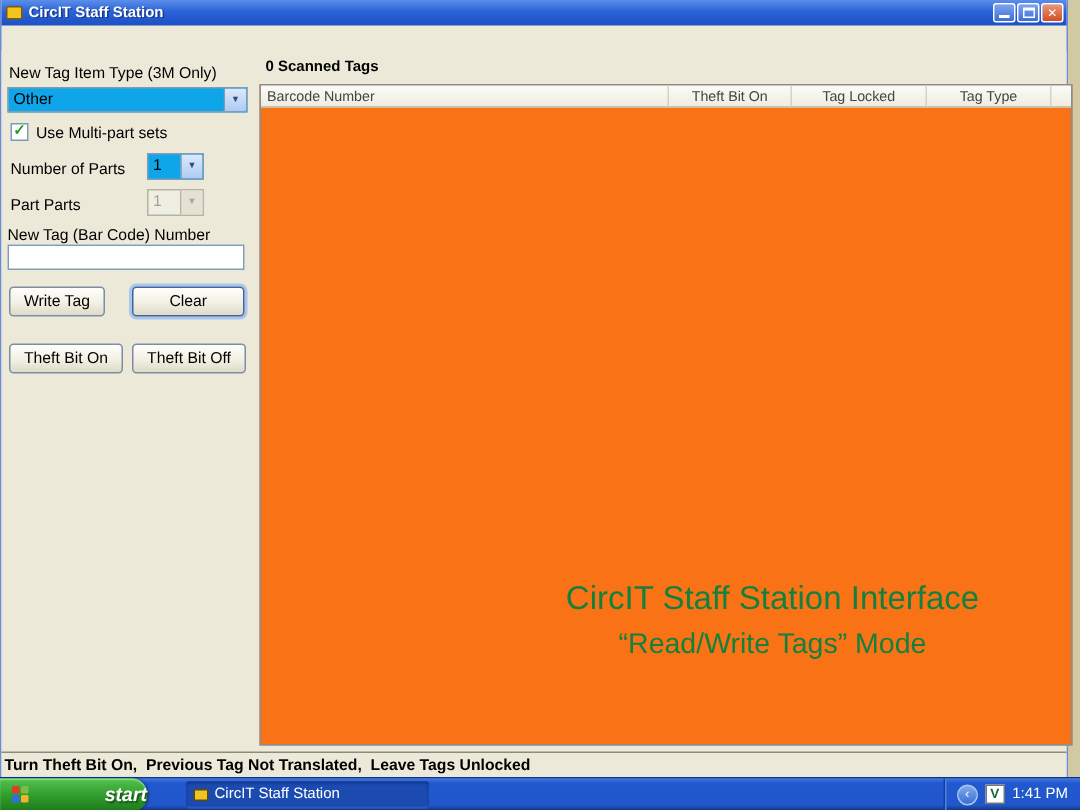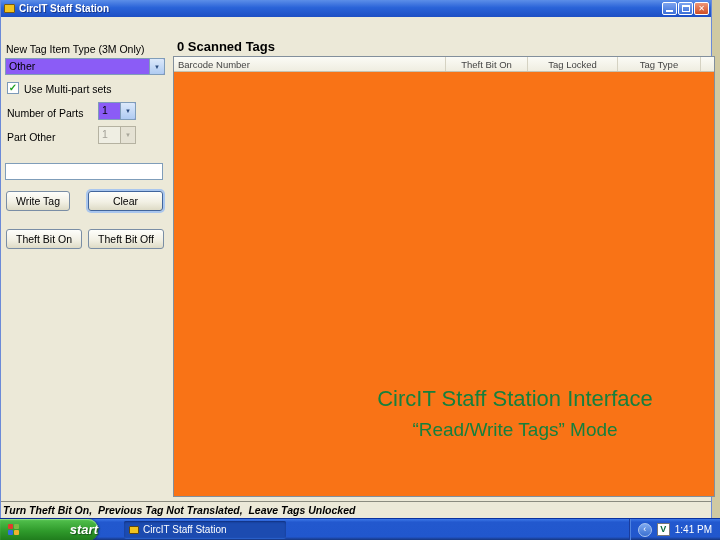--- a/index.html
+++ b/index.html
@@ -35,21 +35,21 @@
     height:17px; display:flex; align-items:center;
     background:#C6D7F1; border-bottom:1px solid #AABEE0;
   }
   .menu-item { font-size:10px; color:#111; padding:0 8px; white-space:nowrap; }
 
   .client { position:absolute; top:34px; left:0; right:0; bottom:17px; background:#ECE9D8;padding-left:28px; }
 
   
   .lbl { position:absolute; font-size:10.5px; color:#000; white-space:nowrap; }
   .combo {
-    position:absolute; background:#8b5cf6; border:1px solid #7F9DB9;
+    position:absolute; background:#0ea5e9; border:1px solid #7F9DB9;
     display:flex; align-items:stretch;
   }
   .combo .value { flex:1; font-size:10.5px; padding:1px 0 0 3px; overflow:hidden; white-space:nowrap; }
   .combo .cbtn {
     width:15px; border-left:1px solid #7F9DB9; border-radius:0 1px 1px 0;
     background:linear-gradient(180deg,#DCE9FA 0%,#AFCBF2 100%);
     display:flex; align-items:center; justify-content:center;
     font-size:6px; color:#2B4C7E;
   }
   .combo.disabled { background:#EFEEE3; border-color:#B5B2A1; }
@@ -69,21 +69,21 @@
   .xp-btn {
     position:absolute; height:20px;
     background:linear-gradient(180deg,#FEFEFB 0%,#F2F0E4 55%,#DEDBC6 100%);
     border:1px solid #7A8EA5; border-radius:3px;
     font-size:10.5px; color:#000;
     display:flex; align-items:center; justify-content:center; white-space:nowrap;
   }
   .xp-btn.focused { box-shadow:0 0 0 2px #A9C6EE; border-color:#41659C; }
 
   
-  .scanned-heading { position:absolute; left:176px; top:5px; font-size:13px; font-weight:bold; color:#000; }
+  .scanned-heading { position:absolute; left:176px; top:5px; font-size:10px; font-weight:bold; color:#000; }
   .tag-table {
     position:absolute; left:172px; top:22px; width:542px; height:441px;
     background:#f97316; border:1px solid #828F9C;
   }
   .thead { display:flex; height:15px; background:linear-gradient(180deg,#FBFBF6,#EFEDE1); border-bottom:1px solid #C5C2B2; }
   .hcell {
     border-right:1px solid #D5D2C2; font-size:9.5px; color:#444;
     display:flex; align-items:center; justify-content:center; overflow:hidden; white-space:nowrap;
   }
   .hcell.c0 { width:272px; justify-content:flex-start; padding-left:4px; }
@@ -95,21 +95,21 @@
   
   .slide-caption { position:absolute; left:339px; top:352px; width:350px; text-align:center; color:#15803d; }
   .slide-title { font-size:22px; }
   .slide-subtitle { font-size:19px; margin-top:7px; }
 
   
   .statusbar {
     position:absolute; left:0; right:0; bottom:0; height:17px;
     border-top:1px solid #8A8B7F; background:#ECE9D8;
     font-size:10.5px; font-weight:bold; color:#000;
-    padding:2px 0 0 2px; white-space:pre; overflow:hidden;font-style:italic;
+    padding:2px 0 0 2px; white-space:pre; overflow:hidden;
   }
 
   
   .taskbar {
     position:absolute; left:0; bottom:0; width:720px; height:22px;
     background:linear-gradient(180deg,#3C77E8 0%,#2258CE 15%,#2157CD 85%,#16367E 100%);
     border-top:1px solid #0A31A0;
     display:flex; align-items:center;
   }
   .start-btn {
@@ -184,26 +184,27 @@
         <span>✓</span>
       </span>
     <span class="lbl" style="left:23px; top:49px;">Use Multi-part sets</span>
 
     <span class="lbl" style="left:6px; top:73px;">Number of Parts</span>
     <div class="combo" style="left:97px; top:68px; width:38px; height:18px;">
       <span class="value">1</span>
       <span class="cbtn">▼</span>
     </div>
 
-    <span class="lbl" style="left:6px; top:97px;">Part Other</span>
+    <span class="lbl" style="left:6px; top:97px;">Part Parts</span>
     <div class="combo disabled" style="left:97px; top:92px; width:38px; height:18px;">
       <span class="value">1</span>
       <span class="cbtn">▼</span>
     </div>
 
+    <span class="lbl" style="left:4px; top:117px;">New Tag (Bar Code) Number</span>
     <input class="textinput" type="text" value="" style="">
 
     <button class="xp-btn" style="left:5px; top:157px; width:64px;">Write Tag</button>
     <button class="xp-btn focused" style="left:87px; top:157px; width:75px;">Clear</button>
     <button class="xp-btn" style="left:5px; top:195px; width:76px;">Theft Bit On</button>
     <button class="xp-btn" style="left:87px; top:195px; width:76px;">Theft Bit Off</button>
 
     <span class="scanned-heading">0 Scanned Tags</span>
 
     <div class="tag-table">

